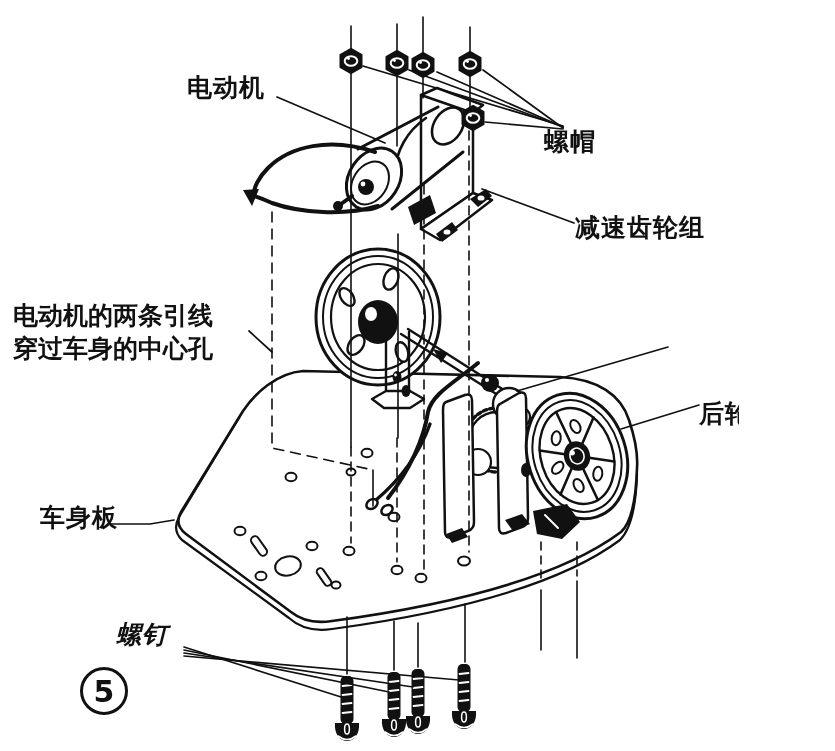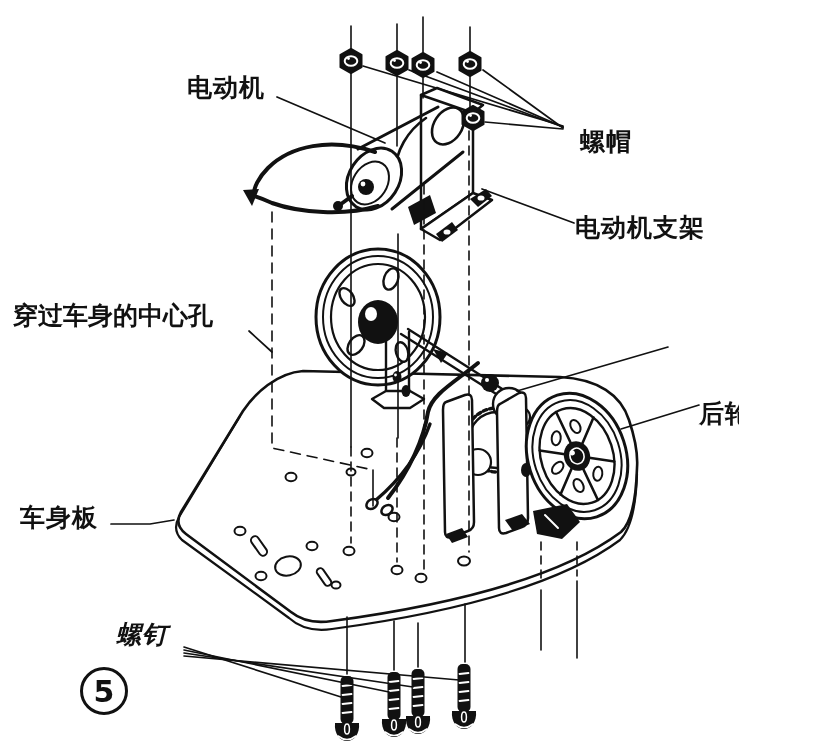--- a/index.html
+++ b/index.html
@@ -241,28 +241,29 @@
     <g>
       <line x1="184" y1="647" x2="341" y2="697"></line>
       <line x1="184" y1="650" x2="389" y2="692"></line>
       <line x1="184" y1="653" x2="413" y2="687"></line>
       <line x1="184" y1="656" x2="459" y2="680"></line>
     </g>
   </g>
 </svg>
 
 <div class="lbl" style="left:187px;top:72px;">电动机</div>
-<div class="lbl" style="left:580px;top:126px;">螺帽</div>
-<div class="lbl" style="left:575px;top:212px;">电动机支架</div>
+<div class="lbl" style="left:544px;top:126px;">螺帽</div>
+<div class="lbl" style="left:575px;top:212px;">减速齿轮组</div>
 
 <div class="note-lbl" style="left:13px;top:299px;">
+  <span>电动机的两条引线</span>
   <span>穿过车身的中心孔</span>
 </div>
 
 <div class="lbl" style="left:699px;top:398px;">后轮</div>
-<div class="lbl" style="left:20px;top:502px;">车身板</div>
+<div class="lbl" style="left:40px;top:502px;">车身板</div>
 <div class="lbl" style="left:116px;top:619px;font-style:italic;">螺钉</div>
 
 <div class="fig-badge">
   <span>5</span>
 </div>
 
 </div>
 
 </body></html>

